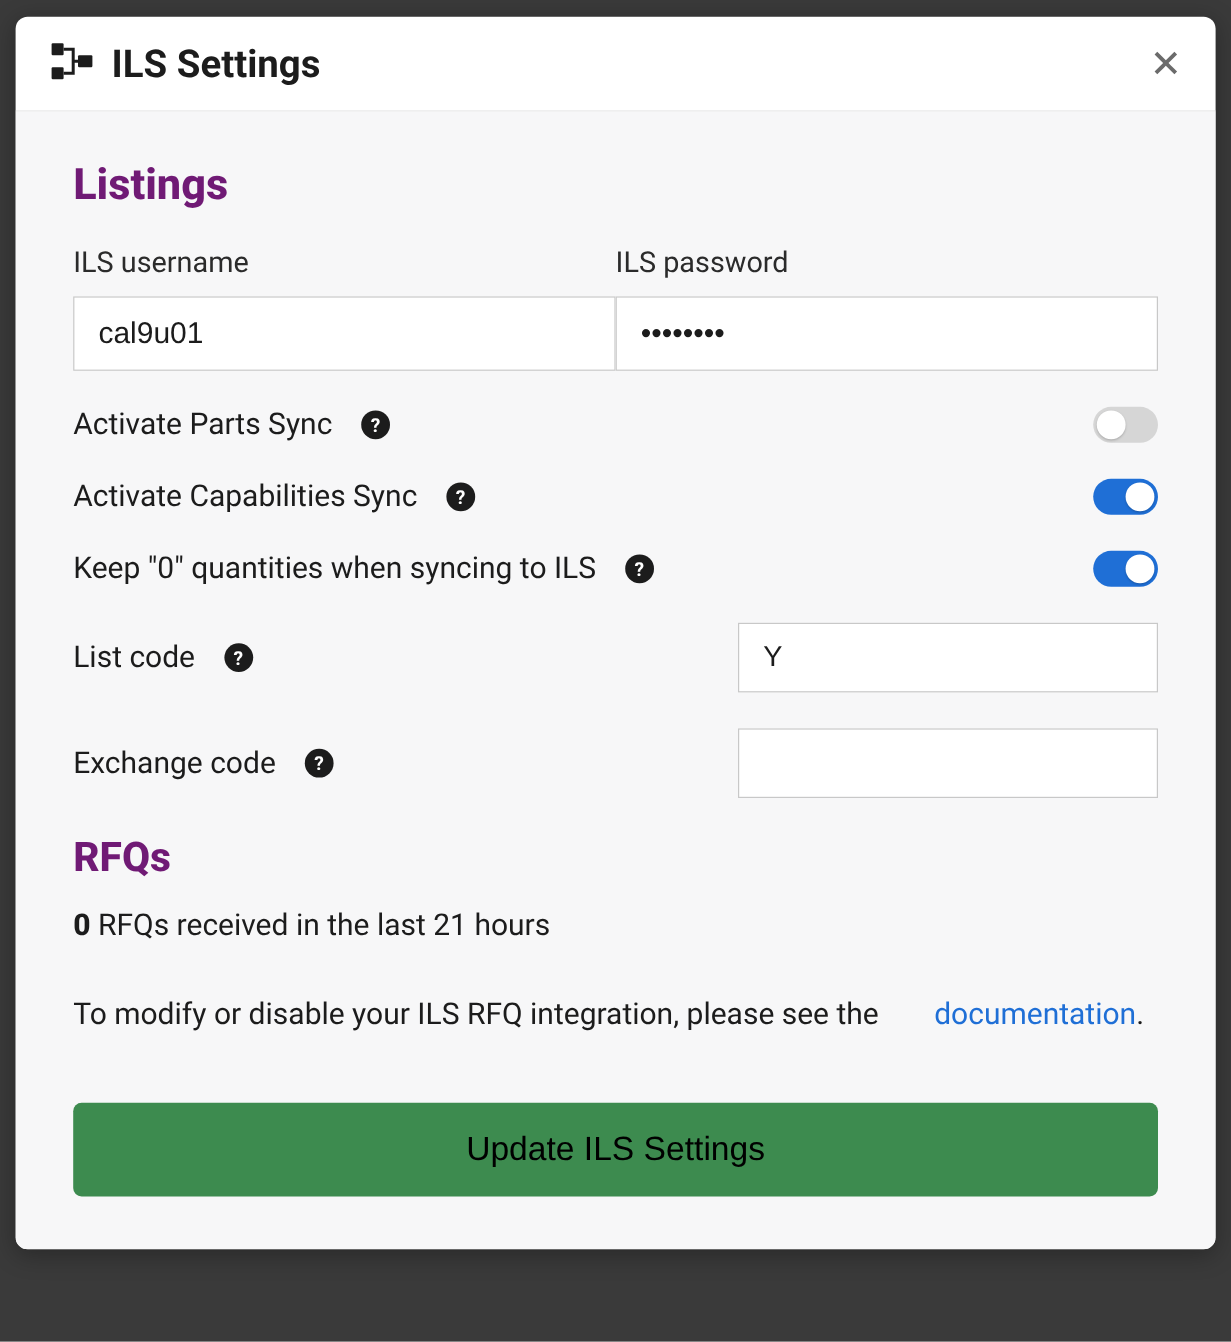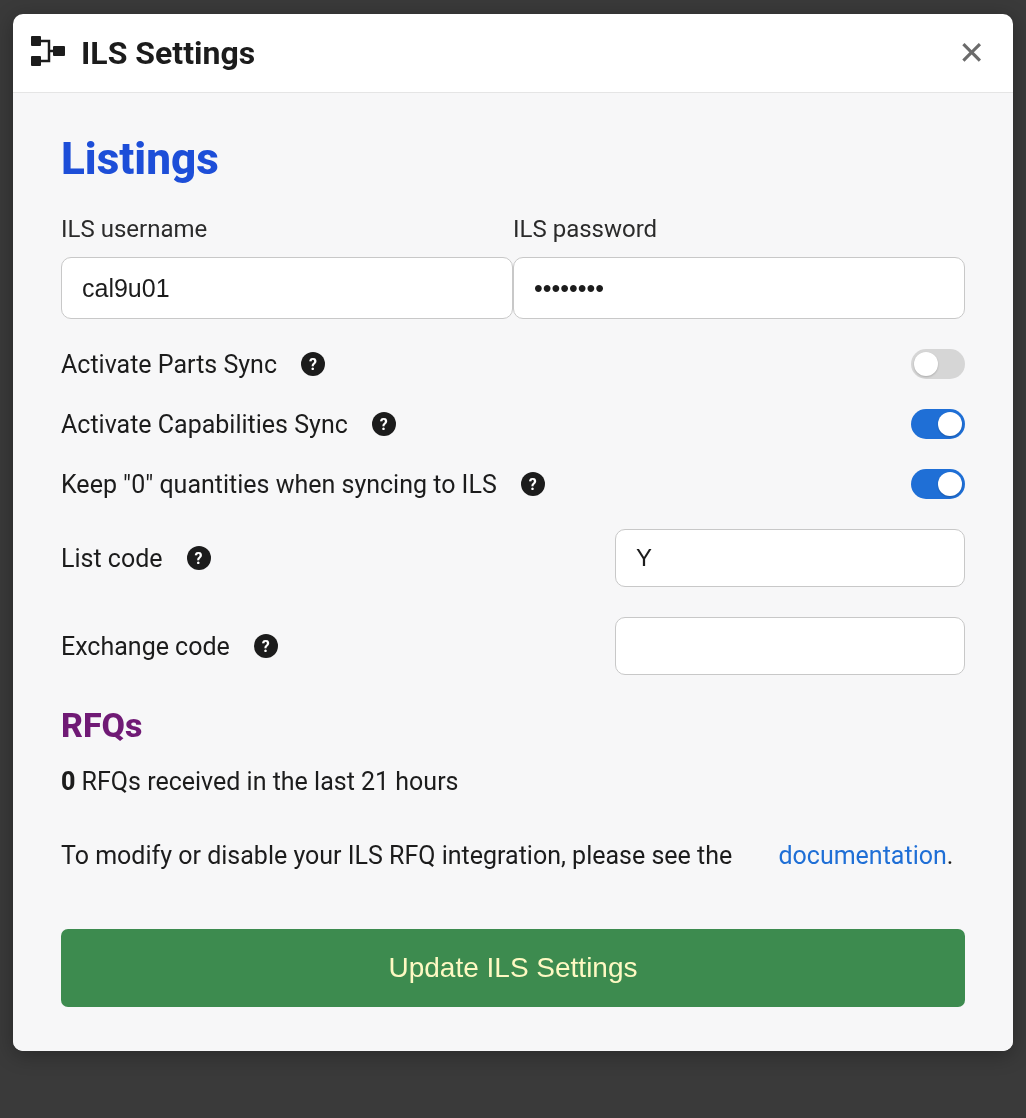--- a/index.html
+++ b/index.html
@@ -19,21 +19,21 @@
       border-radius: 10px;
       width: 1000px;
       margin: 14px auto;
       box-shadow: 0 4px 20px rgba(0,0,0,0.3);
       overflow: hidden;
     }
     .modal-header {
       display: flex;
       align-items: center;
       justify-content: space-between;
-      padding: 18px 28px 18px 16px;
+      padding: 18px 28px 18px 28px;
       border-bottom: 1px solid #e5e5e5;
     }
     .modal-header-left {
       display: flex;
       align-items: center;
       gap: 14px;
     }
     .modal-title {
       font-size: 32px;
       font-weight: 700;
@@ -44,23 +44,23 @@
       color: #6b6b6b;
       cursor: pointer;
       line-height: 1;
       font-weight: 400;
     }
     .modal-body {
       background: #f7f7f8;
       padding: 40px 48px 44px 48px;
     }
     .section-title {
-      font-size: 44px;
+      font-size: 36px;
       font-weight: 800;
-      color: #1d4ed8;
+      color: #701a75;
       margin-bottom: 30px;
     }
     .row-2col {
       display: flex;
       gap: 0;
       margin-bottom: 30px;
     }
     .field {
       flex: 1;
       display: flex;
@@ -68,21 +68,21 @@
     }
     .field-label {
       font-size: 24px;
       color: #2b2b2b;
       margin-bottom: 14px;
     }
     .text-input {
       width: 100%;
       height: 62px;
       border: 1px solid #c8c8c8;
-      border-radius: 10px;
+      border-radius: 0;
       padding: 0 20px;
       font-size: 25px;
       color: #1c1c1c;
       background: #fff;
       outline: none;
     }
     .toggle-row {
       display: flex;
       align-items: center;
       justify-content: space-between;
@@ -174,21 +174,21 @@
     .doc-link {
       color: #1f6fd6;
       text-decoration: none;
       cursor: pointer;
       margin-left: 40px;
     }
     .submit-btn {
       width: 100%;
       height: 78px;
       background: #3d8b4f;
-      color: #fef9c3;
+      color: #000000;
       border: none;
       border-radius: 7px;
       font-size: 28px;
       font-weight: 500;
       cursor: pointer;
     }
     .settings-icon svg {
       width: 38px;
       height: 38px;
     }

